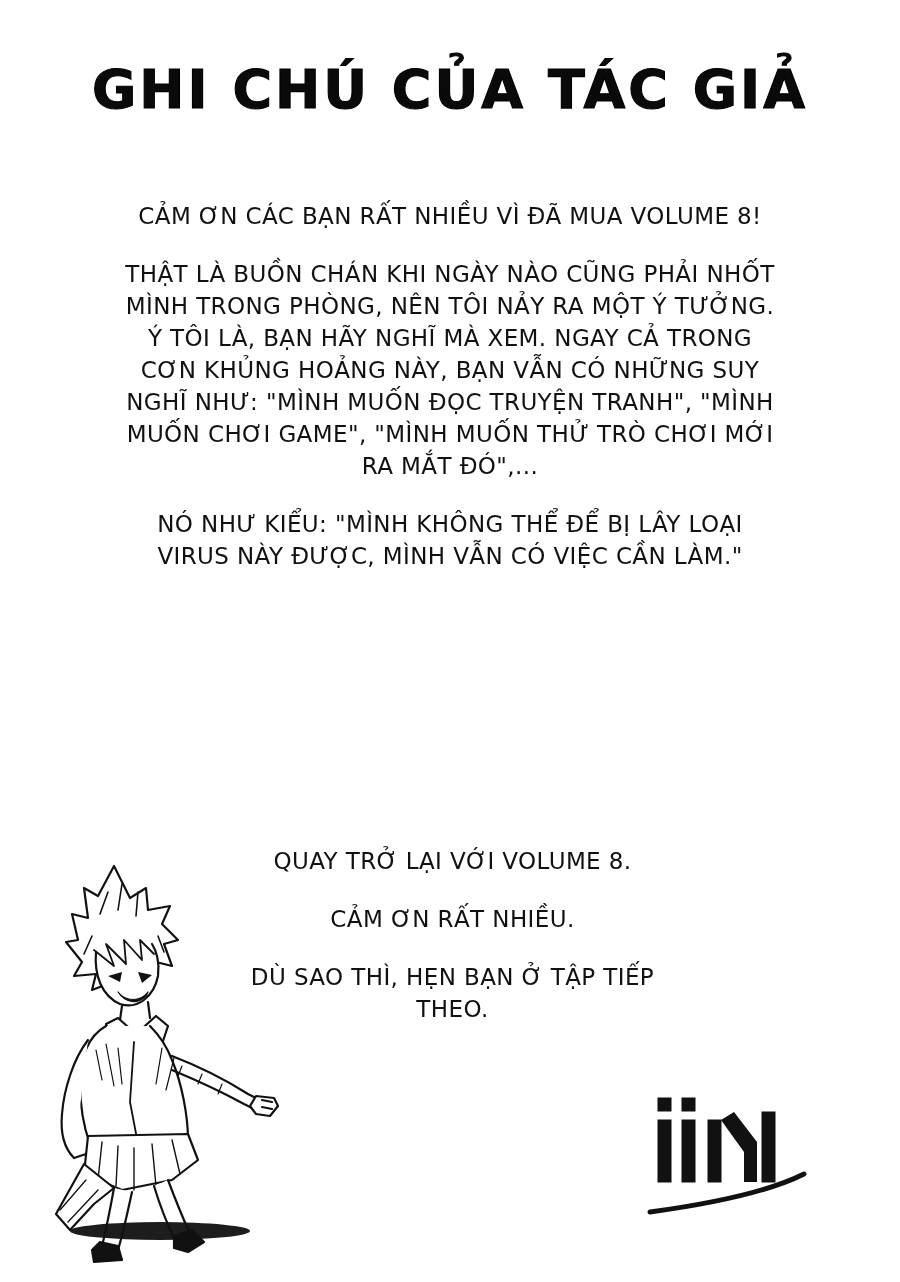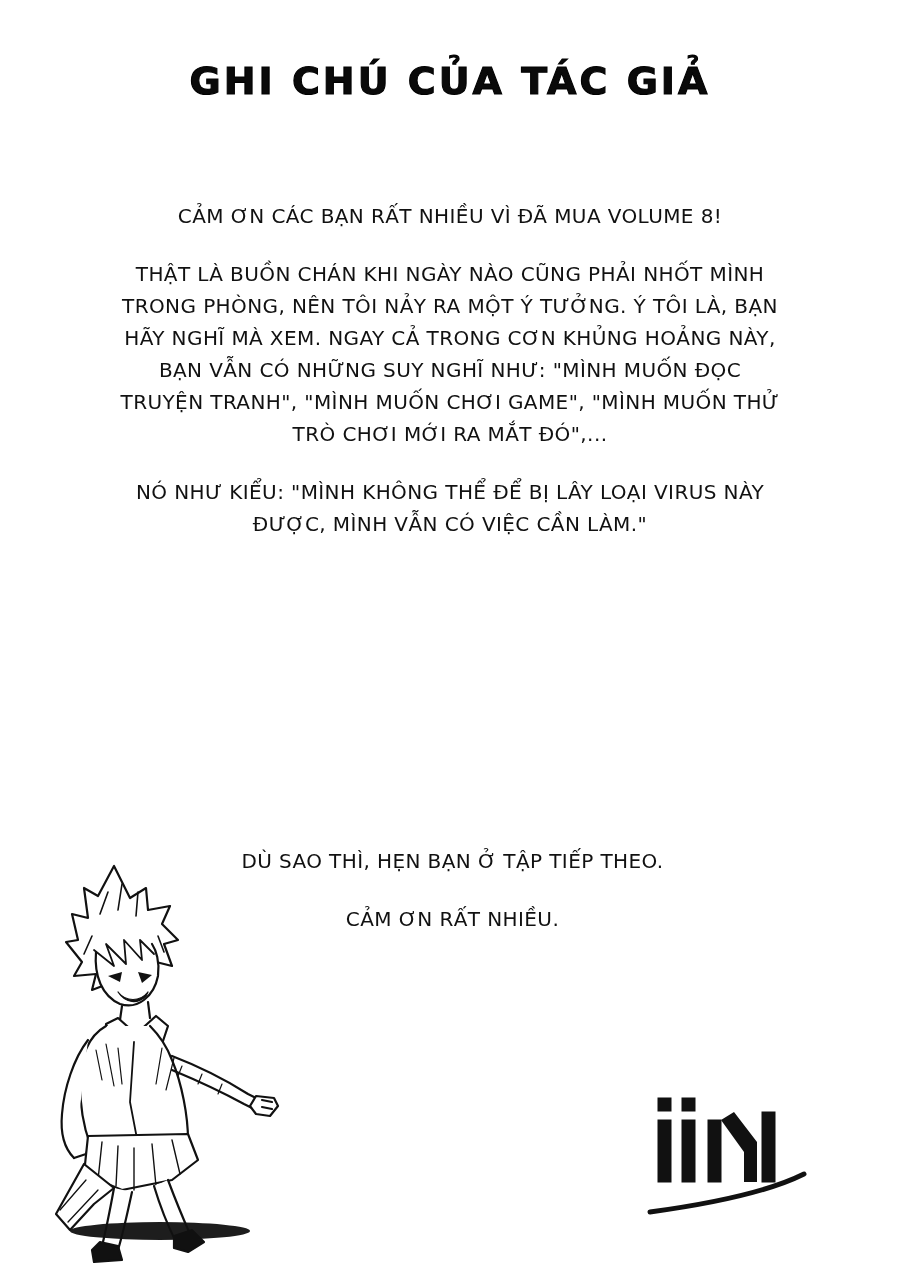--- a/index.html
+++ b/index.html
@@ -24,38 +24,38 @@
 
   
   .title {
     position: absolute;
     top: 62px;
     left: 0;
     width: 900px;
     text-align: center;
     font-family: "DejaVu Sans", sans-serif;
     font-weight: bold;
-    font-size: 38px;
+    font-size: 54px;
     letter-spacing: 3px;
     line-height: 1.05;
     color: #0a0a0a;
     text-transform: uppercase;
     -webkit-text-stroke: 1.1px #000;
   }
 
   
   .body-text {
     position: absolute;
     top: 200px;
     left: 120px;
     width: 660px;
     text-align: center;
   }
   .para {
-    font-size: 20px;
+    font-size: 23px;
     line-height: 32px;
     letter-spacing: 0.4px;
     margin: 0 0 26px 0;
     color: #111;
     text-transform: uppercase;
     font-weight: 500;
   }
   .para:last-child { margin-bottom: 0; }
 
   
@@ -106,22 +106,23 @@
 
   <div class="title">GHI CHÚ CỦA TÁC GIẢ</div>
 
   <div class="body-text">
     <p class="para">CẢM ƠN CÁC BẠN RẤT NHIỀU VÌ ĐÃ MUA VOLUME 8!</p>
     <p class="para">THẬT LÀ BUỒN CHÁN KHI NGÀY NÀO CŨNG PHẢI NHỐT MÌNH TRONG PHÒNG, NÊN TÔI NẢY RA MỘT Ý TƯỞNG. Ý TÔI LÀ, BẠN HÃY NGHĨ MÀ XEM. NGAY CẢ TRONG CƠN KHỦNG HOẢNG NÀY, BẠN VẪN CÓ NHỮNG SUY NGHĨ NHƯ: "MÌNH MUỐN ĐỌC TRUYỆN TRANH", "MÌNH MUỐN CHƠI GAME", "MÌNH MUỐN THỬ TRÒ CHƠI MỚI RA MẮT ĐÓ",...</p>
     <p class="para">NÓ NHƯ KIỂU: "MÌNH KHÔNG THỂ ĐỂ BỊ LÂY LOẠI VIRUS NÀY ĐƯỢC, MÌNH VẪN CÓ VIỆC CẦN LÀM."</p>
   </div>
 
   <div class="body-lower">
+    <p class="para">QUAY TRỞ LẠI VỚI VOLUME 8.</p>
+    <p class="para">CẢM ƠN RẤT NHIỀU.</p>
     <p class="para">DÙ SAO THÌ, HẸN BẠN Ở TẬP TIẾP THEO.</p>
-    <p class="para">CẢM ƠN RẤT NHIỀU.</p>
   </div>
 
   <div class="character">
     <svg viewBox="0 0 270 420" width="270" height="420" xmlns="http://www.w3.org/2000/svg">
       <g fill="none" stroke="#111" stroke-width="2.2" stroke-linejoin="round" stroke-linecap="round">
 
         <path d="M92 22 L76 52 L62 44 L66 74 L50 70 L56 96 L44 98 L60 118
                  L52 132 L74 130 L70 146 L96 136 L104 150 L118 130
                  L132 140 L134 118 L150 122 L142 100 L156 96 L140 80
                  L148 62 L126 66 L124 44 L108 54 Z" fill="#ffffff"></path>

